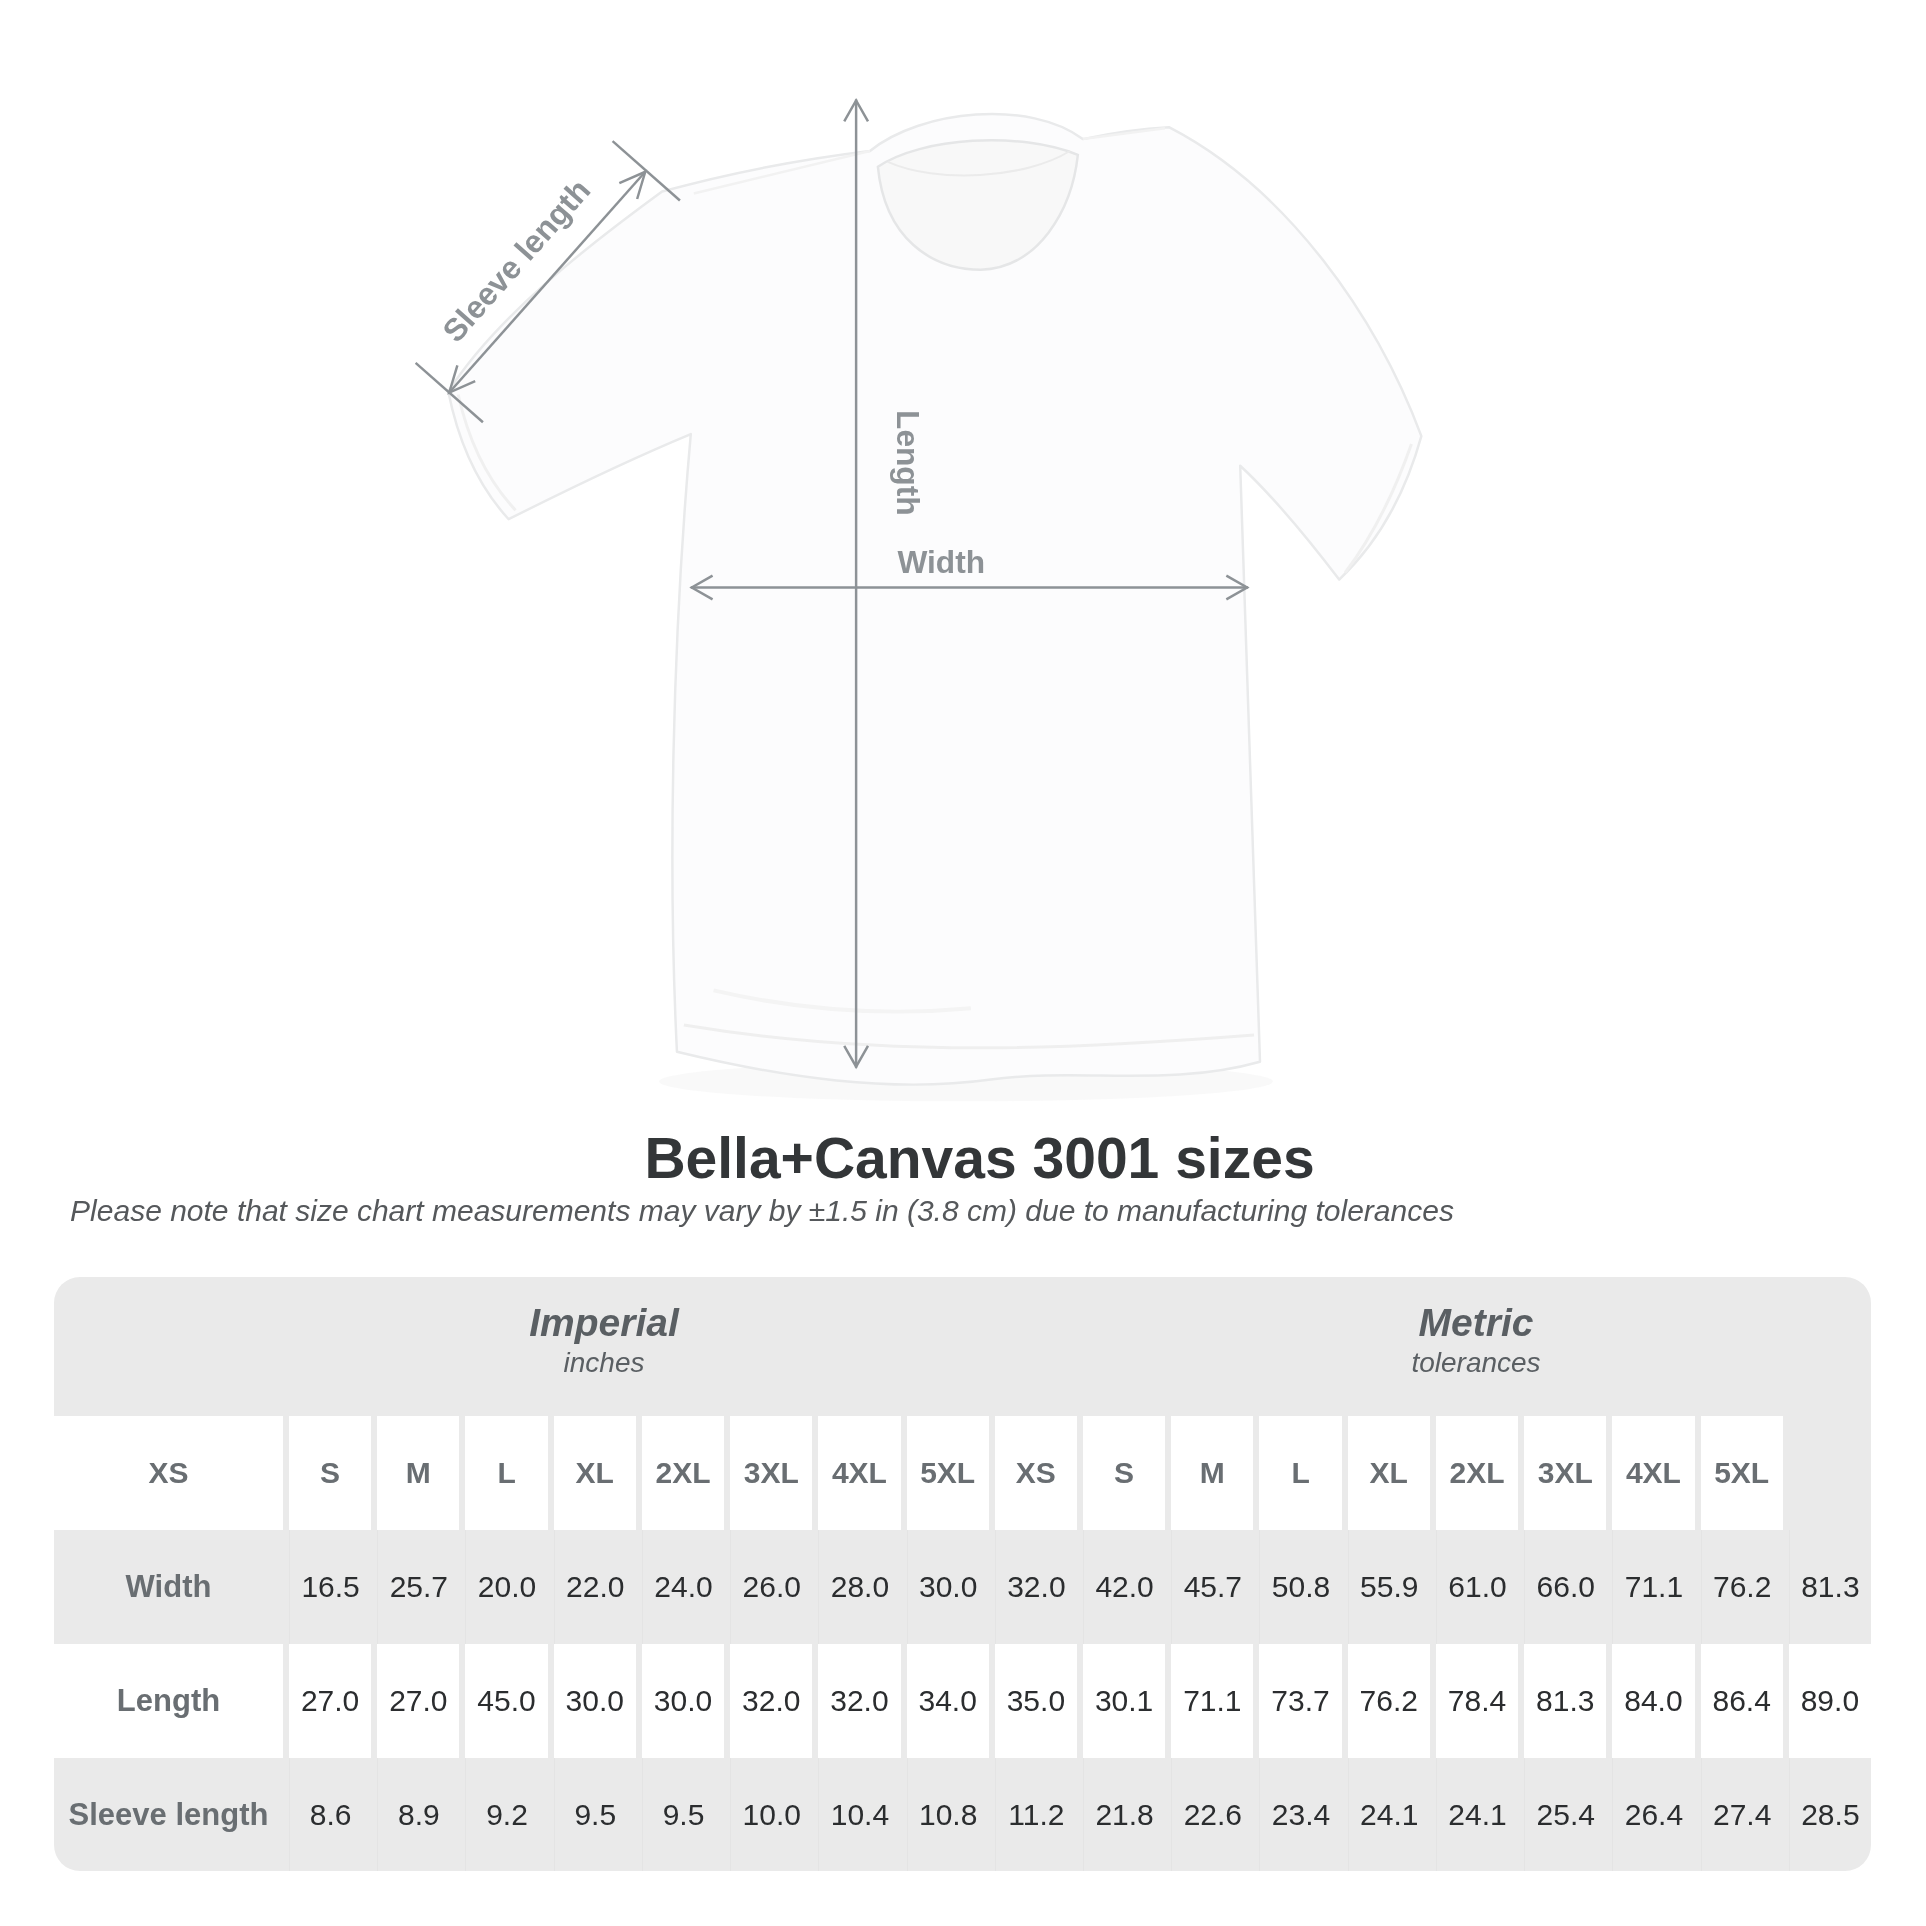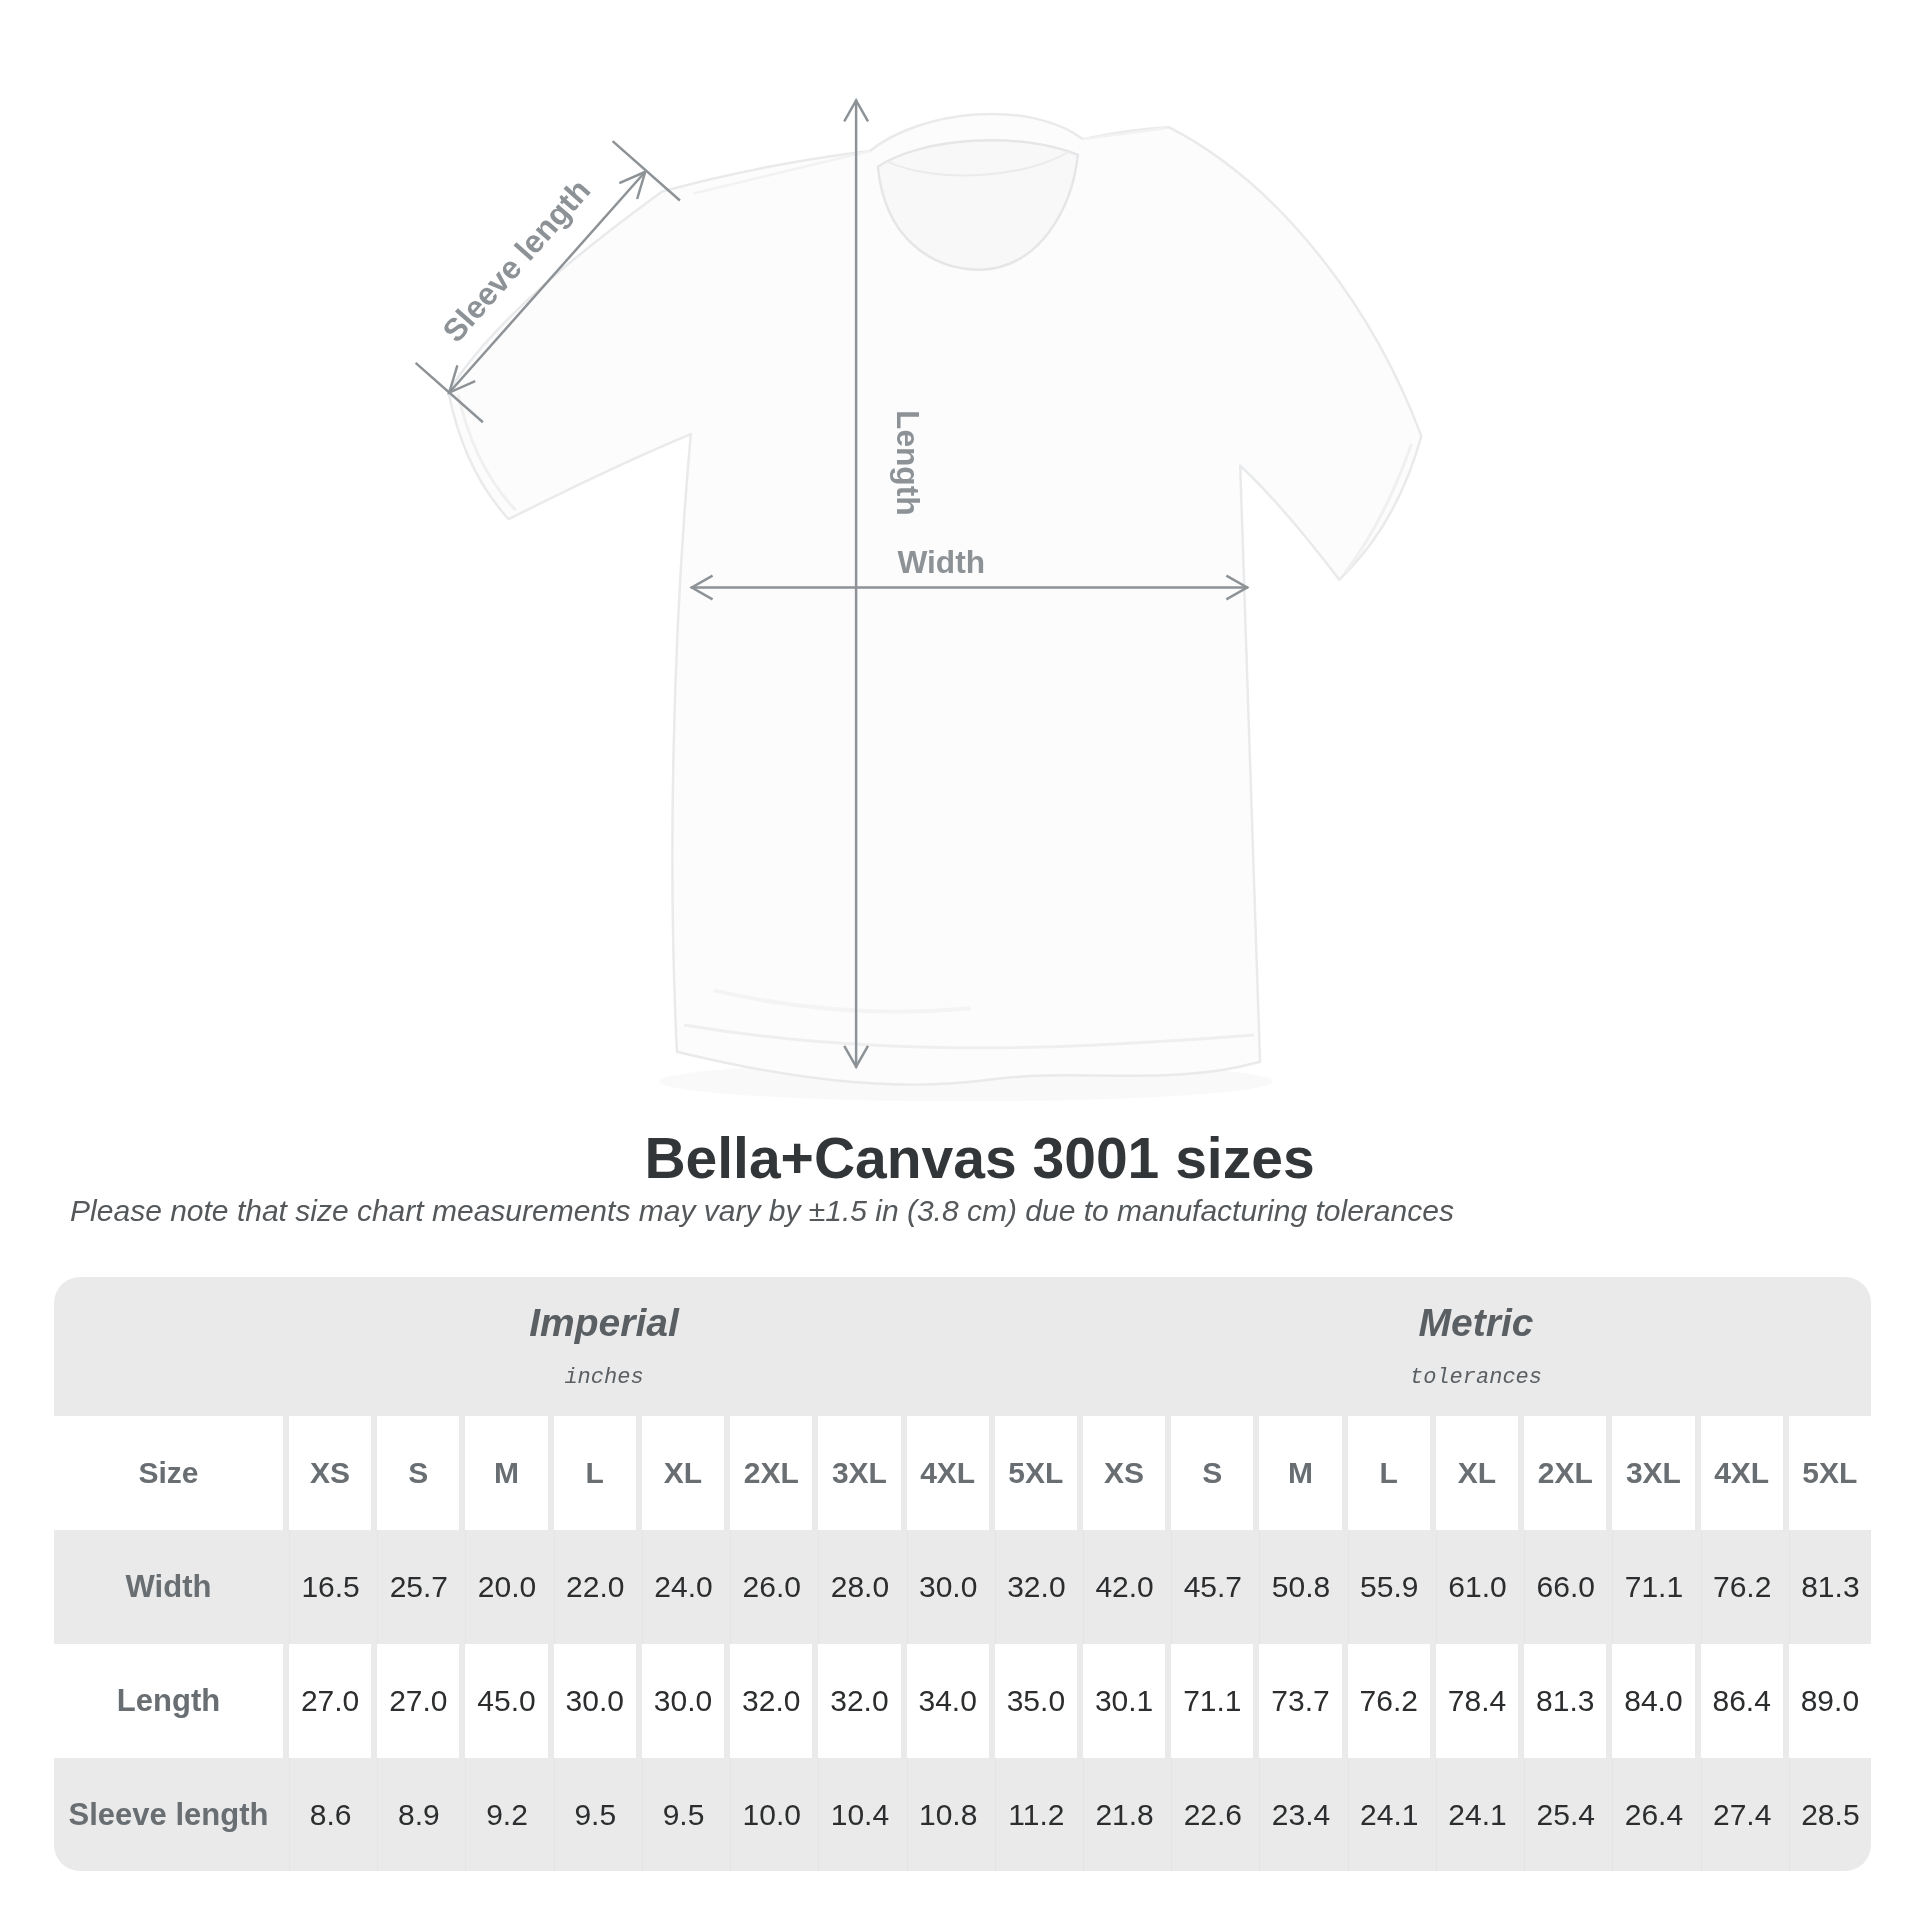--- a/index.html
+++ b/index.html
@@ -15,21 +15,21 @@
                font-size:57px;font-weight:bold;color:#333638;letter-spacing:0;}
   .chart-subtitle{position:absolute;left:0;top:1194px;width:1524px;text-align:center;
                font-size:30px;font-style:italic;color:#55585b;}
 
   
   .size-table{position:absolute;left:54px;top:1277px;width:1817px;height:594px;
               background:#eaeaea;border-radius:26px;overflow:hidden;}
   .band{position:absolute;left:14px;top:0;width:1817px;height:139px;}
   .unit-group{position:absolute;top:24px;transform:translateX(-50%);text-align:center;color:#5a5f63;}
   .group-name{font-size:39px;font-weight:bold;font-style:italic;}
-  .group-unit{font-size:22px;font-style:italic;margin-top:20px;font-family:Liberation Mono, monospace;}
+  .group-unit{font-size:28px;font-style:italic;margin-top:2px;}
   .table-rows{position:absolute;left:0;top:139px;width:1817px;}
   .trow{display:grid;grid-template-columns:229px repeat(18,1fr);column-gap:6px;height:114px;}
   .cell{display:flex;align-items:center;justify-content:center;
         font-size:30px;color:#2b2d2f;white-space:nowrap;}
   .row-white .cell{background:#ffffff;}
   .row-gray  .cell{background:transparent;}
   .row-gray  .cell.val{border-left:1px solid rgba(0,0,0,0.025);}
   .cell.lbl{font-weight:bold;color:#696e72;font-size:31px;}
   .hdr-row .cell{font-weight:bold;color:#696e72;font-size:30px;}
 </style>
@@ -104,21 +104,20 @@
         <div class="group-name">Imperial</div>
         <div class="group-unit">inches</div>
       </div>
       <div class="unit-group" style="left:1408px">
         <div class="group-name">Metric</div>
         <div class="group-unit">tolerances</div>
       </div>
     </div>
     <div class="table-rows" id="table-rows">
         <div class="trow row-white hdr-row">
-          <div class="cell lbl">Size</div>
           <div class="cell val">XS</div>
           <div class="cell val">S</div>
           <div class="cell val">M</div>
           <div class="cell val">L</div>
           <div class="cell val">XL</div>
           <div class="cell val">2XL</div>
           <div class="cell val">3XL</div>
           <div class="cell val">4XL</div>
           <div class="cell val">5XL</div>
           <div class="cell val">XS</div>

